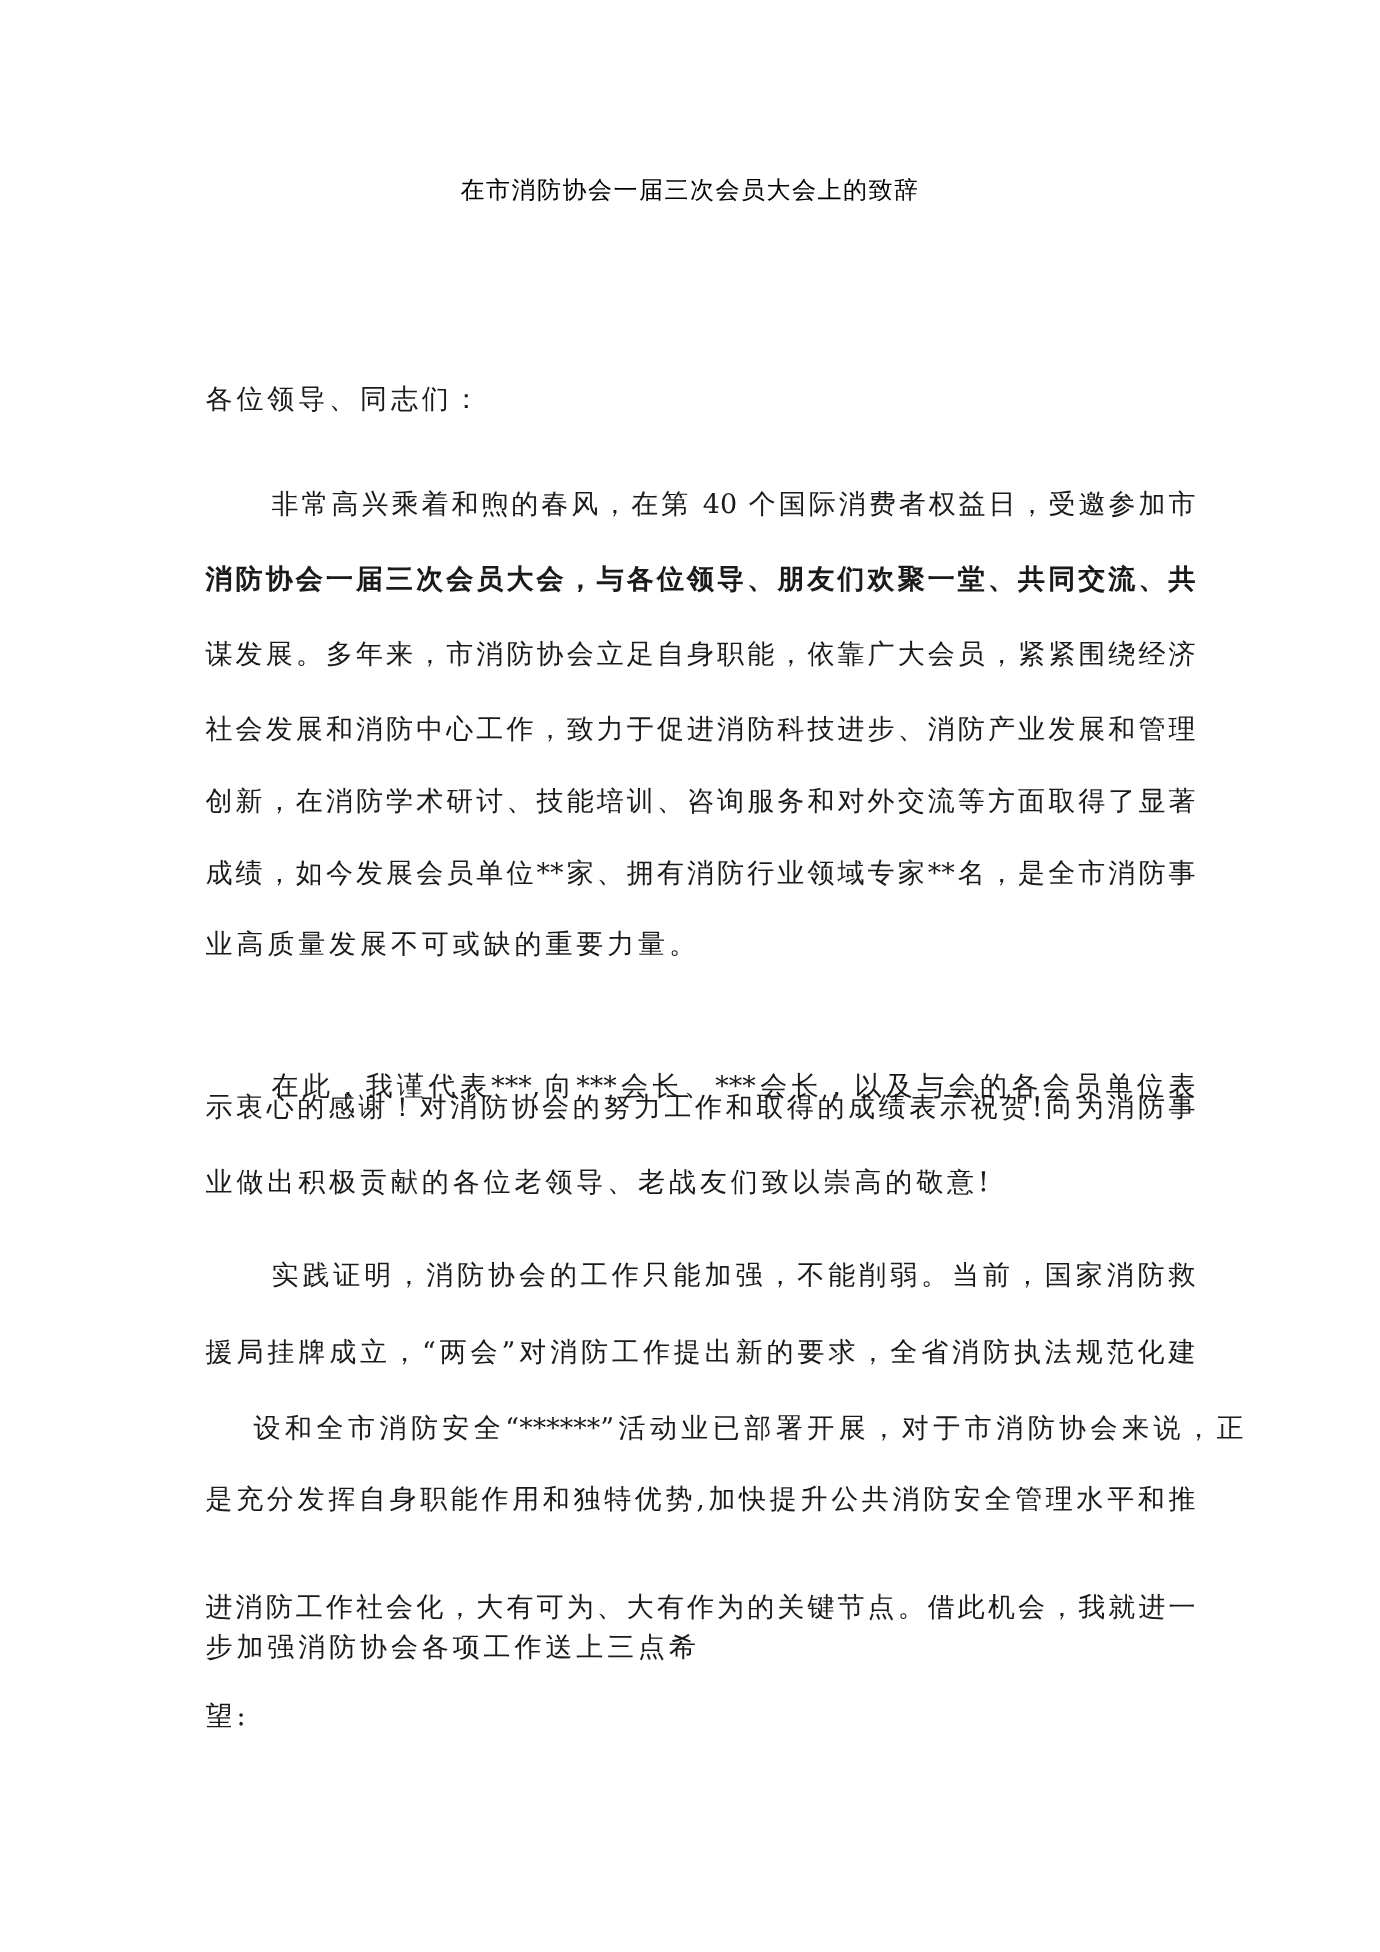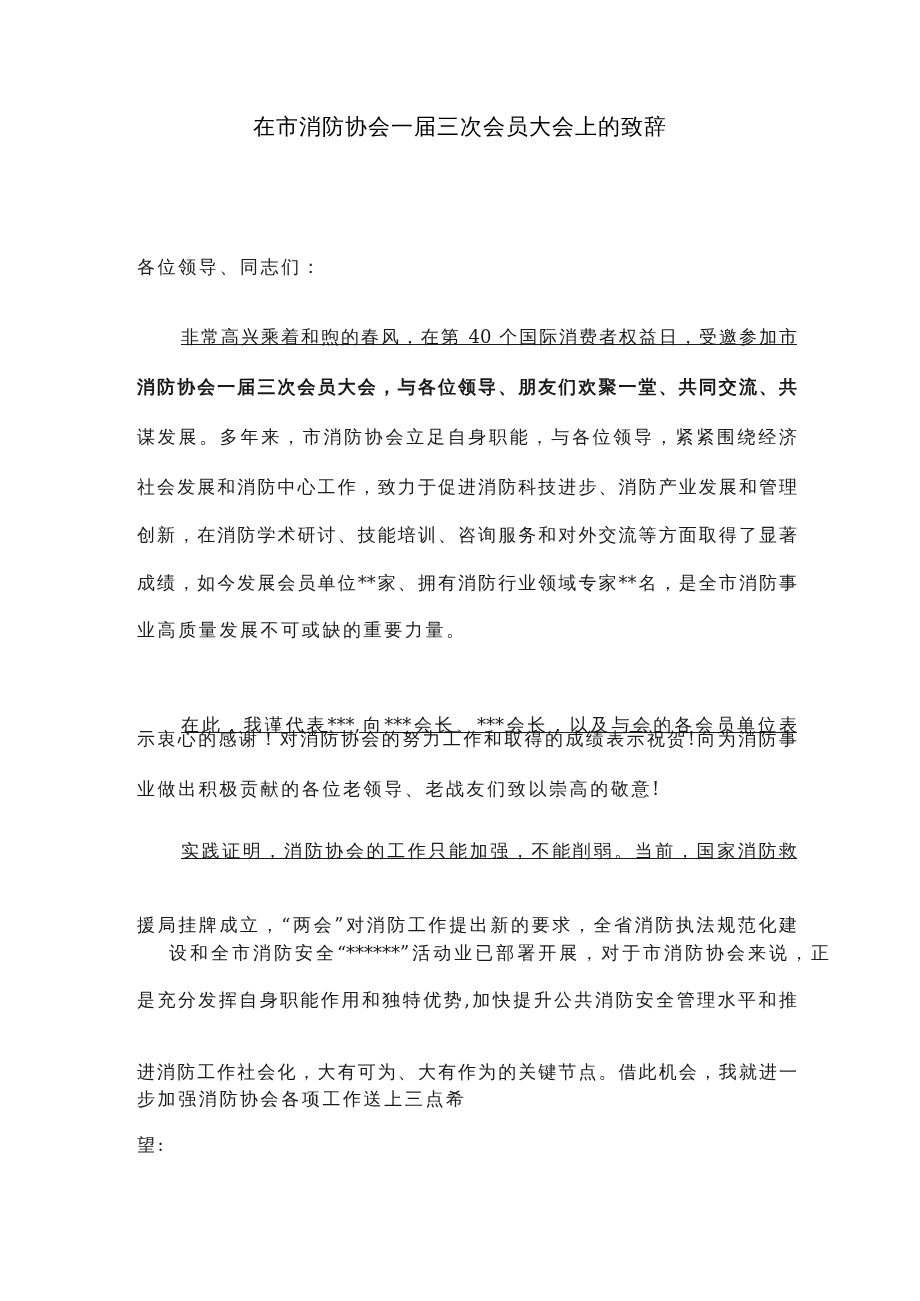--- a/index.html
+++ b/index.html
@@ -22,21 +22,21 @@
       width: 920px;
       height: 1301px;
       background: #ffffff;
     }
     .title {
       position: absolute;
       left: 0;
       top: 110px;
       width: 920px;
       text-align: center;
-      font-size: 22px;
+      font-size: 16px;
       line-height: 34px;
       color: #000000;
       letter-spacing: 1px;
       font-family: "DejaVu Sans", "Liberation Sans", sans-serif;
     }
     .body-text {
       position: absolute;
       left: 137px;
       width: 660px;
       font-size: 18px;
@@ -46,21 +46,20 @@
     .line {
       position: absolute;
       left: 0;
       white-space: nowrap;
       height: 26px;
       line-height: 26px;
       letter-spacing: 2.6px;
     }
     .line.indent {
       left: 44px;
-      text-decoration: underline;
     }
     .line.justify {
       width: 660px;
       text-align: justify;
       text-align-last: justify;
       letter-spacing: 0;
     }
     .line.justify.indent {
       width: 616px;
     }
@@ -72,36 +71,36 @@
 
   <div class="title">在市消防协会一届三次会员大会上的致辞</div>
 
   <div class="body-text" style="top:0;">
 
     <div class="line" style="top:254px;">各位领导、同志们：</div>
 
     <div>
       <div class="line justify indent" style="top:324px;">非常高兴乘着和煦的春风，在第 40 个国际消费者权益日，受邀参加市</div>
       <div class="line justify" style="top:374px;font-weight:bold;">消防协会一届三次会员大会，与各位领导、朋友们欢聚一堂、共同交流、共</div>
-      <div class="line justify" style="top:424px;">谋发展。多年来，市消防协会立足自身职能，与各位领导，紧紧围绕经济</div>
+      <div class="line justify" style="top:424px;">谋发展。多年来，市消防协会立足自身职能，依靠广大会员，紧紧围绕经济</div>
       <div class="line justify" style="top:474px;">社会发展和消防中心工作，致力于促进消防科技进步、消防产业发展和管理</div>
       <div class="line justify" style="top:522px;">创新，在消防学术研讨、技能培训、咨询服务和对外交流等方面取得了显著</div>
       <div class="line justify" style="top:570px;">成绩，如今发展会员单位**家、拥有消防行业领域专家**名，是全市消防事</div>
       <div class="line" style="top:617px;">业高质量发展不可或缺的重要力量。</div>
     </div>
 
     <div>
       <div class="line justify indent" style="top:712px;">在此，我谨代表***,向***会长、***会长，以及与会的各会员单位表</div>
       <div class="line justify" style="top:726px;">示衷心的感谢！对消防协会的努力工作和取得的成绩表示祝贺!向为消防事</div>
       <div class="line" style="top:776px;">业做出积极贡献的各位老领导、老战友们致以崇高的敬意!</div>
     </div>
 
     <div>
       <div class="line justify indent" style="top:838px;">实践证明，消防协会的工作只能加强，不能削弱。当前，国家消防救</div>
-      <div class="line justify" style="top:912px;">援局挂牌成立，“两会”对消防工作提出新的要求，全省消防执法规范化建</div>
+      <div class="line justify" style="top:889px;">援局挂牌成立，“两会”对消防工作提出新的要求，全省消防执法规范化建</div>
       <div class="line justify" style="top:940px;margin-left:32px;">设和全市消防安全“******”活动业已部署开展，对于市消防协会来说，正</div>
       <div class="line justify" style="top:987px;">是充分发挥自身职能作用和独特优势,加快提升公共消防安全管理水平和推</div>
       <div class="line justify" style="top:1059px;">进消防工作社会化，大有可为、大有作为的关键节点。借此机会，我就进一</div>
       <div class="line" style="top:1086px;">步加强消防协会各项工作送上三点希</div>
       <div class="line" style="top:1132px;">望:</div>
     </div>
 
   </div>
 </div>
 

